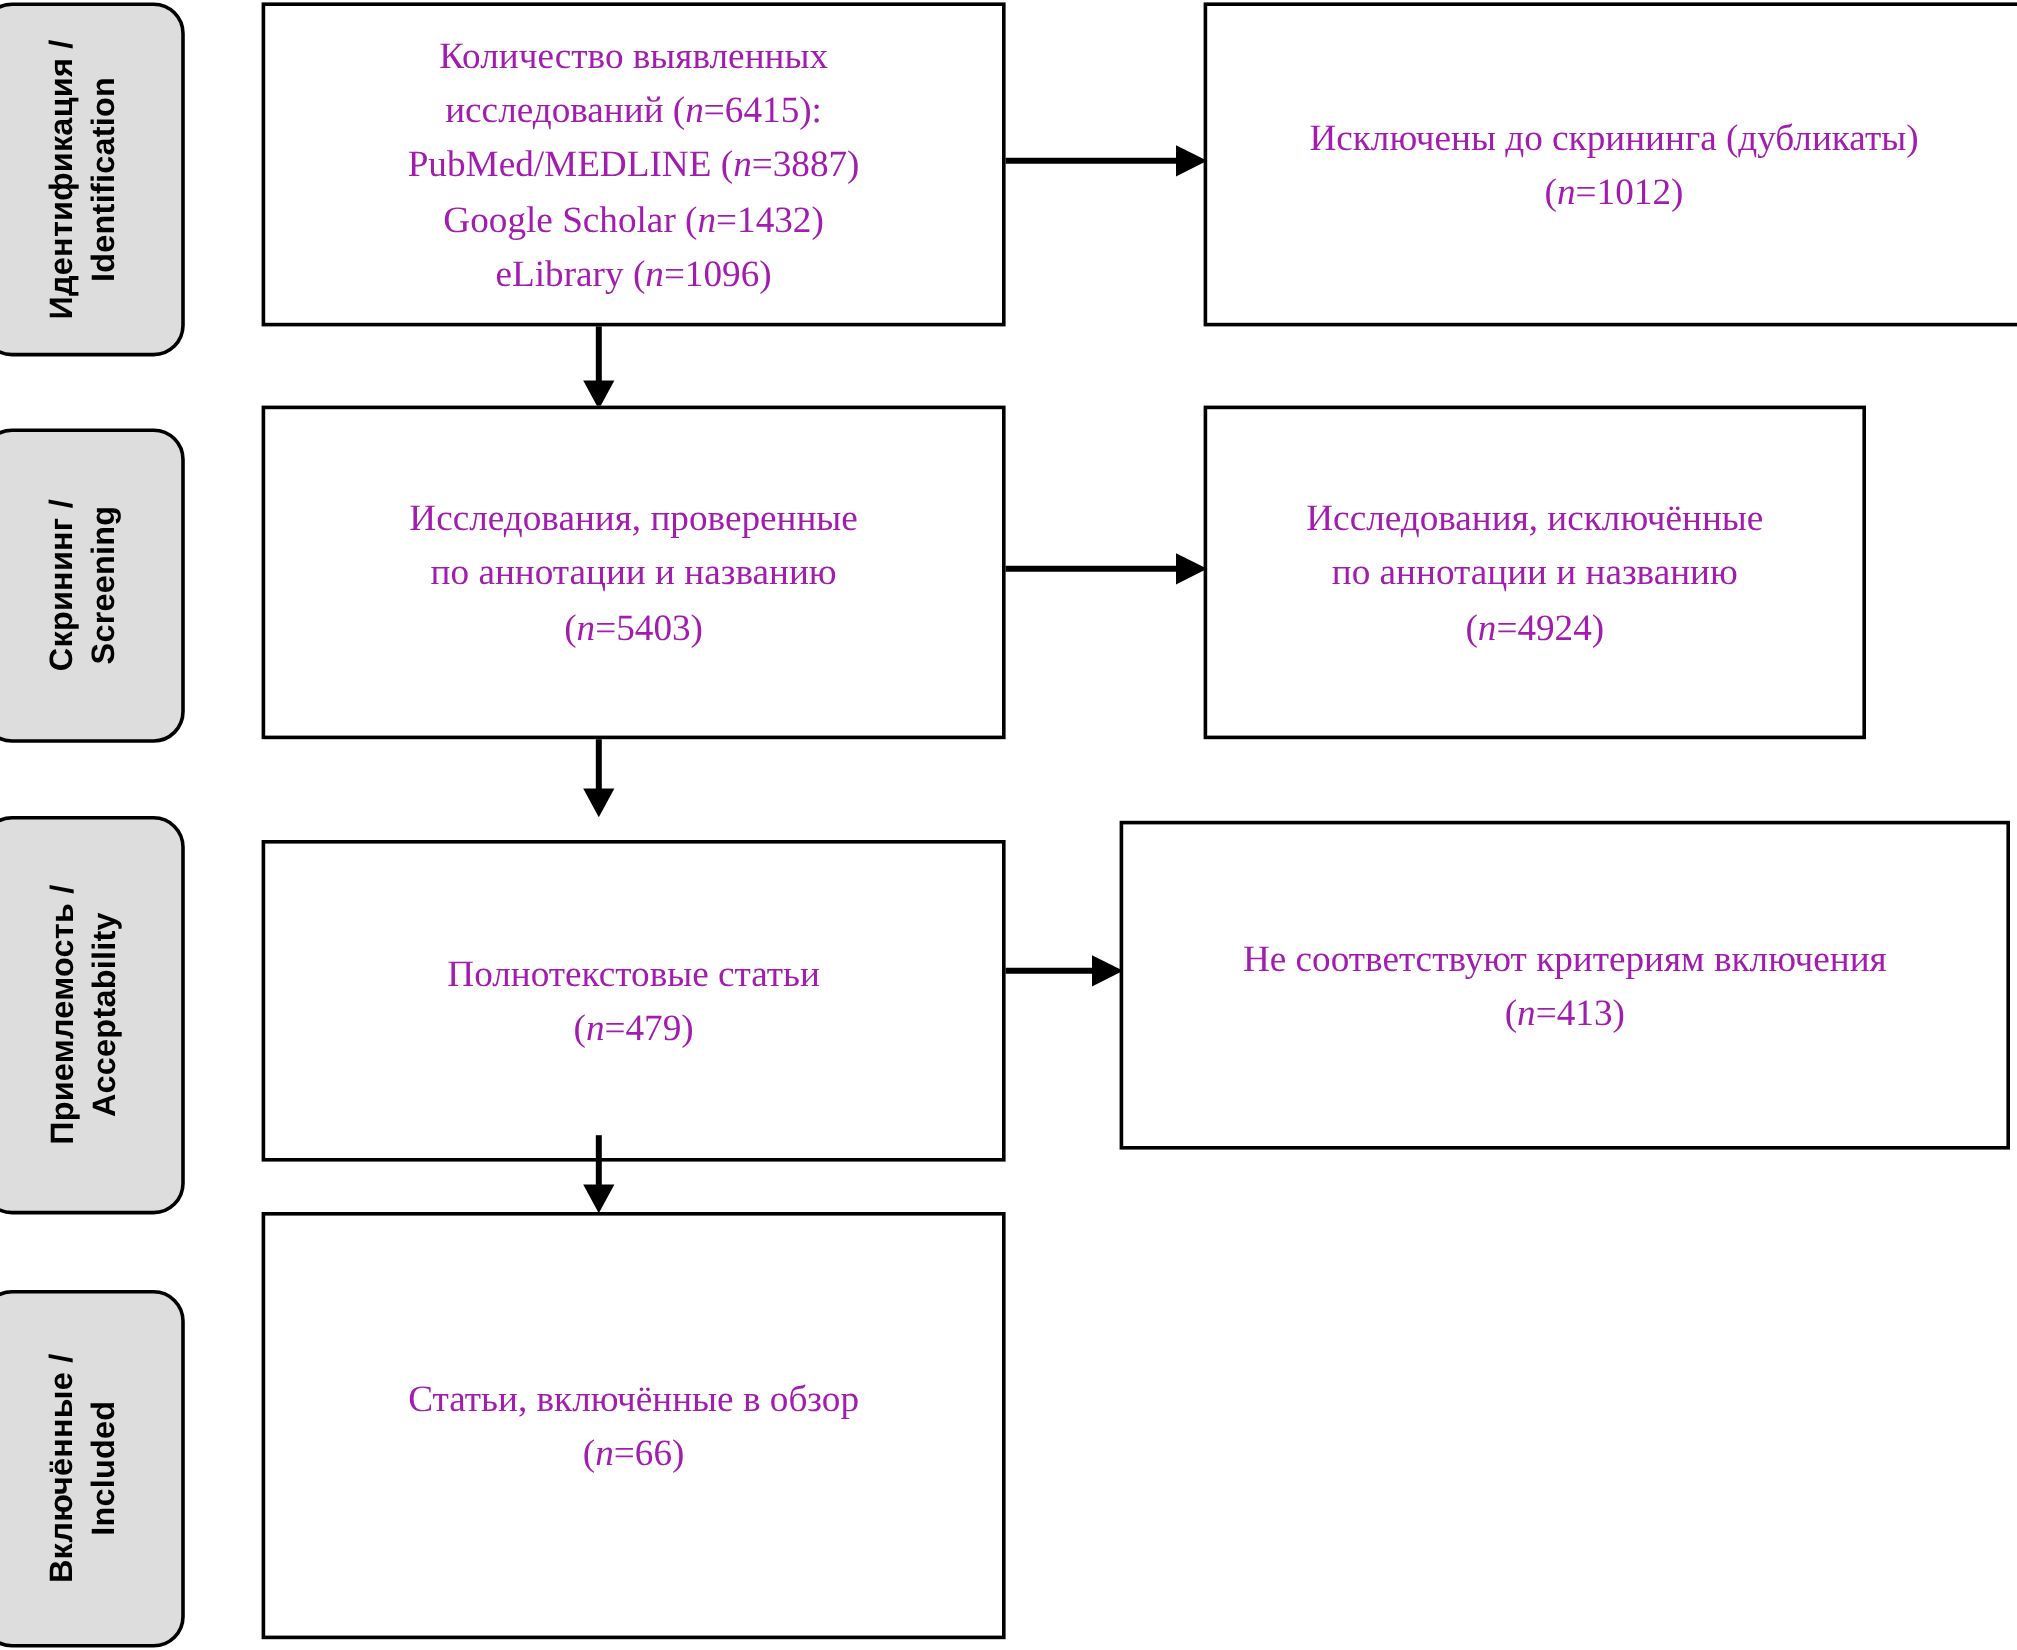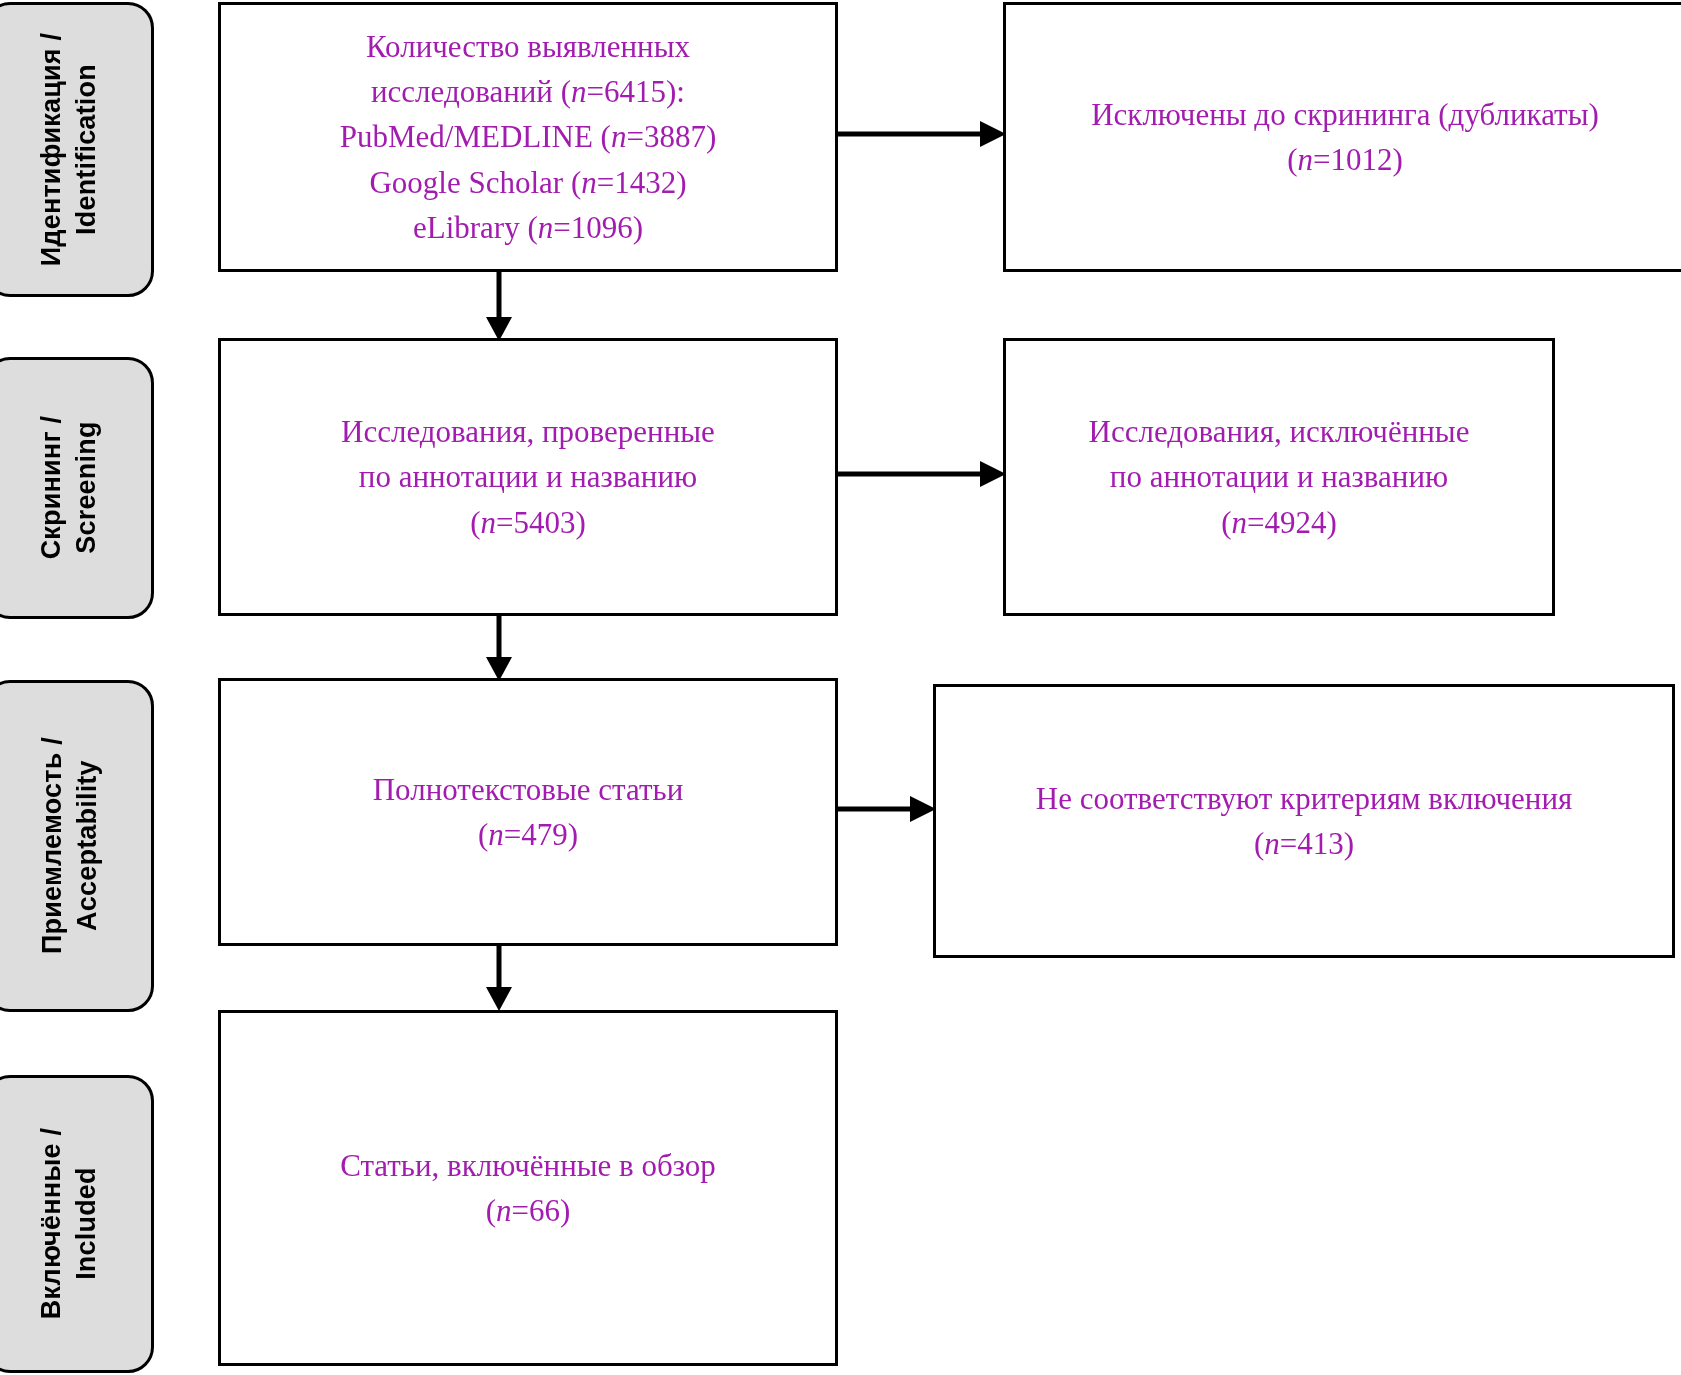--- a/index.html
+++ b/index.html
@@ -160,21 +160,21 @@
     </svg>
   </div>
 
   <div class="conn" style="left:483px; top:616px;">
     <svg width="32" height="66" viewBox="0 0 32 66">
       <line x1="16" y1="0" x2="16" y2="44" stroke="#000" stroke-width="5"></line>
       <polygon points="3,41 16,65 29,41" fill="#000"></polygon>
     </svg>
   </div>
 
-  <div class="flow-box" style="left:218px; top:678px; width:620px; height:268px;">
+  <div class="flow-box" style="left:218px; top:700px; width:620px; height:268px;">
     <div class="flow-box-text">
       <span class="ln">Полнотекстовые статьи</span>
       <span class="ln">(<i>n</i>=479)</span>
     </div>
   </div>
 
   <div class="flow-box" style="left:933px; top:672px; width:742px; height:274px;margin-top:12px;">
     <div class="flow-box-text">
       <span class="ln">Не соответствуют критериям включения</span>
       <span class="ln">(<i>n</i>=413)</span>

